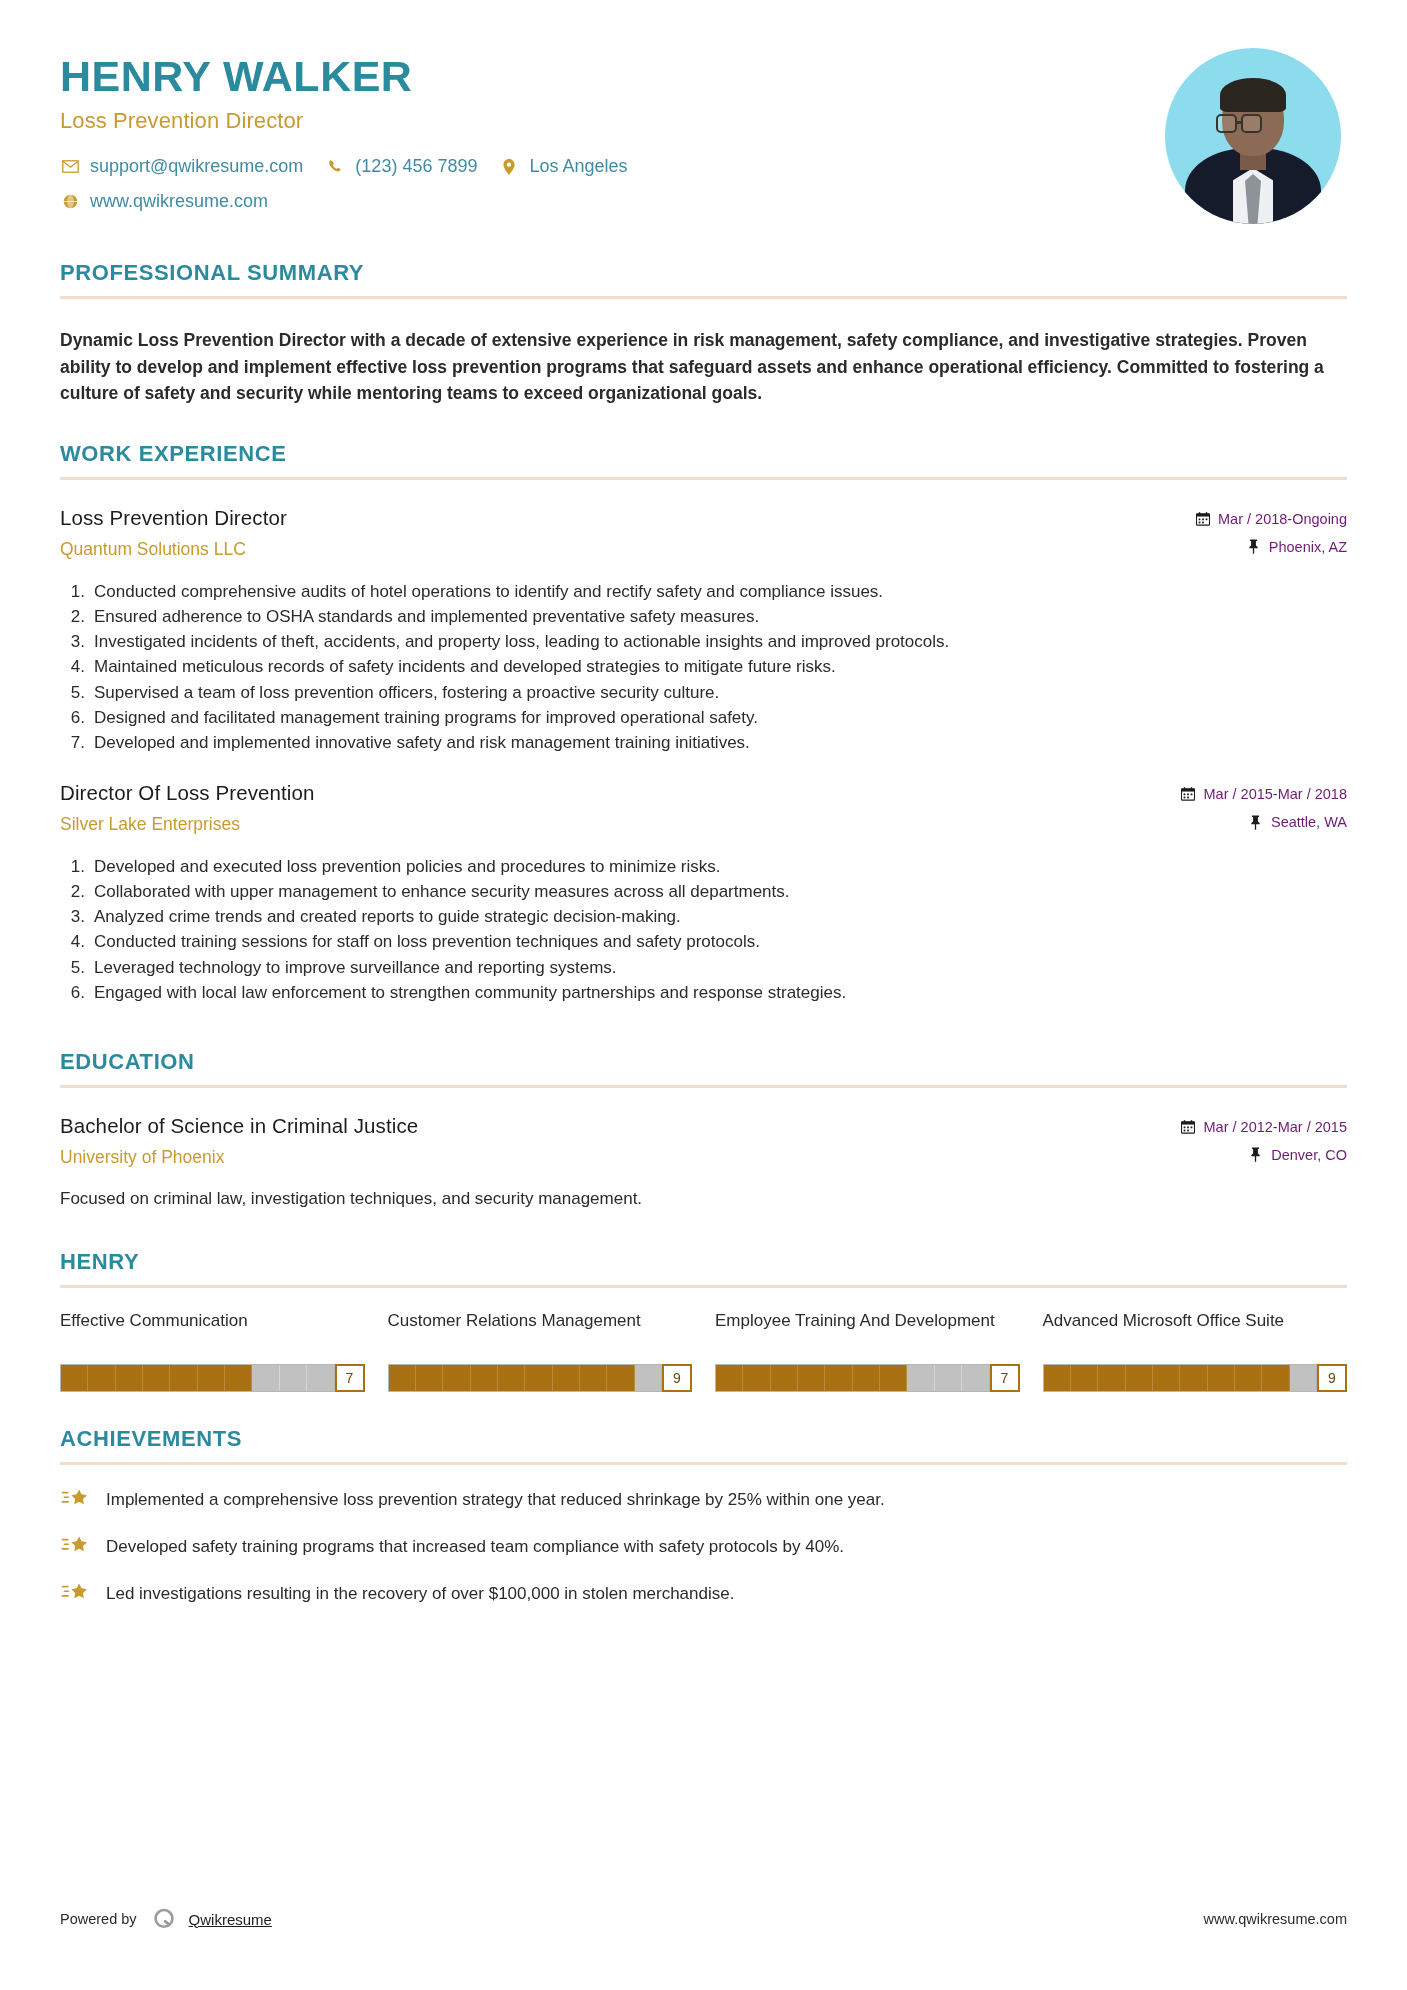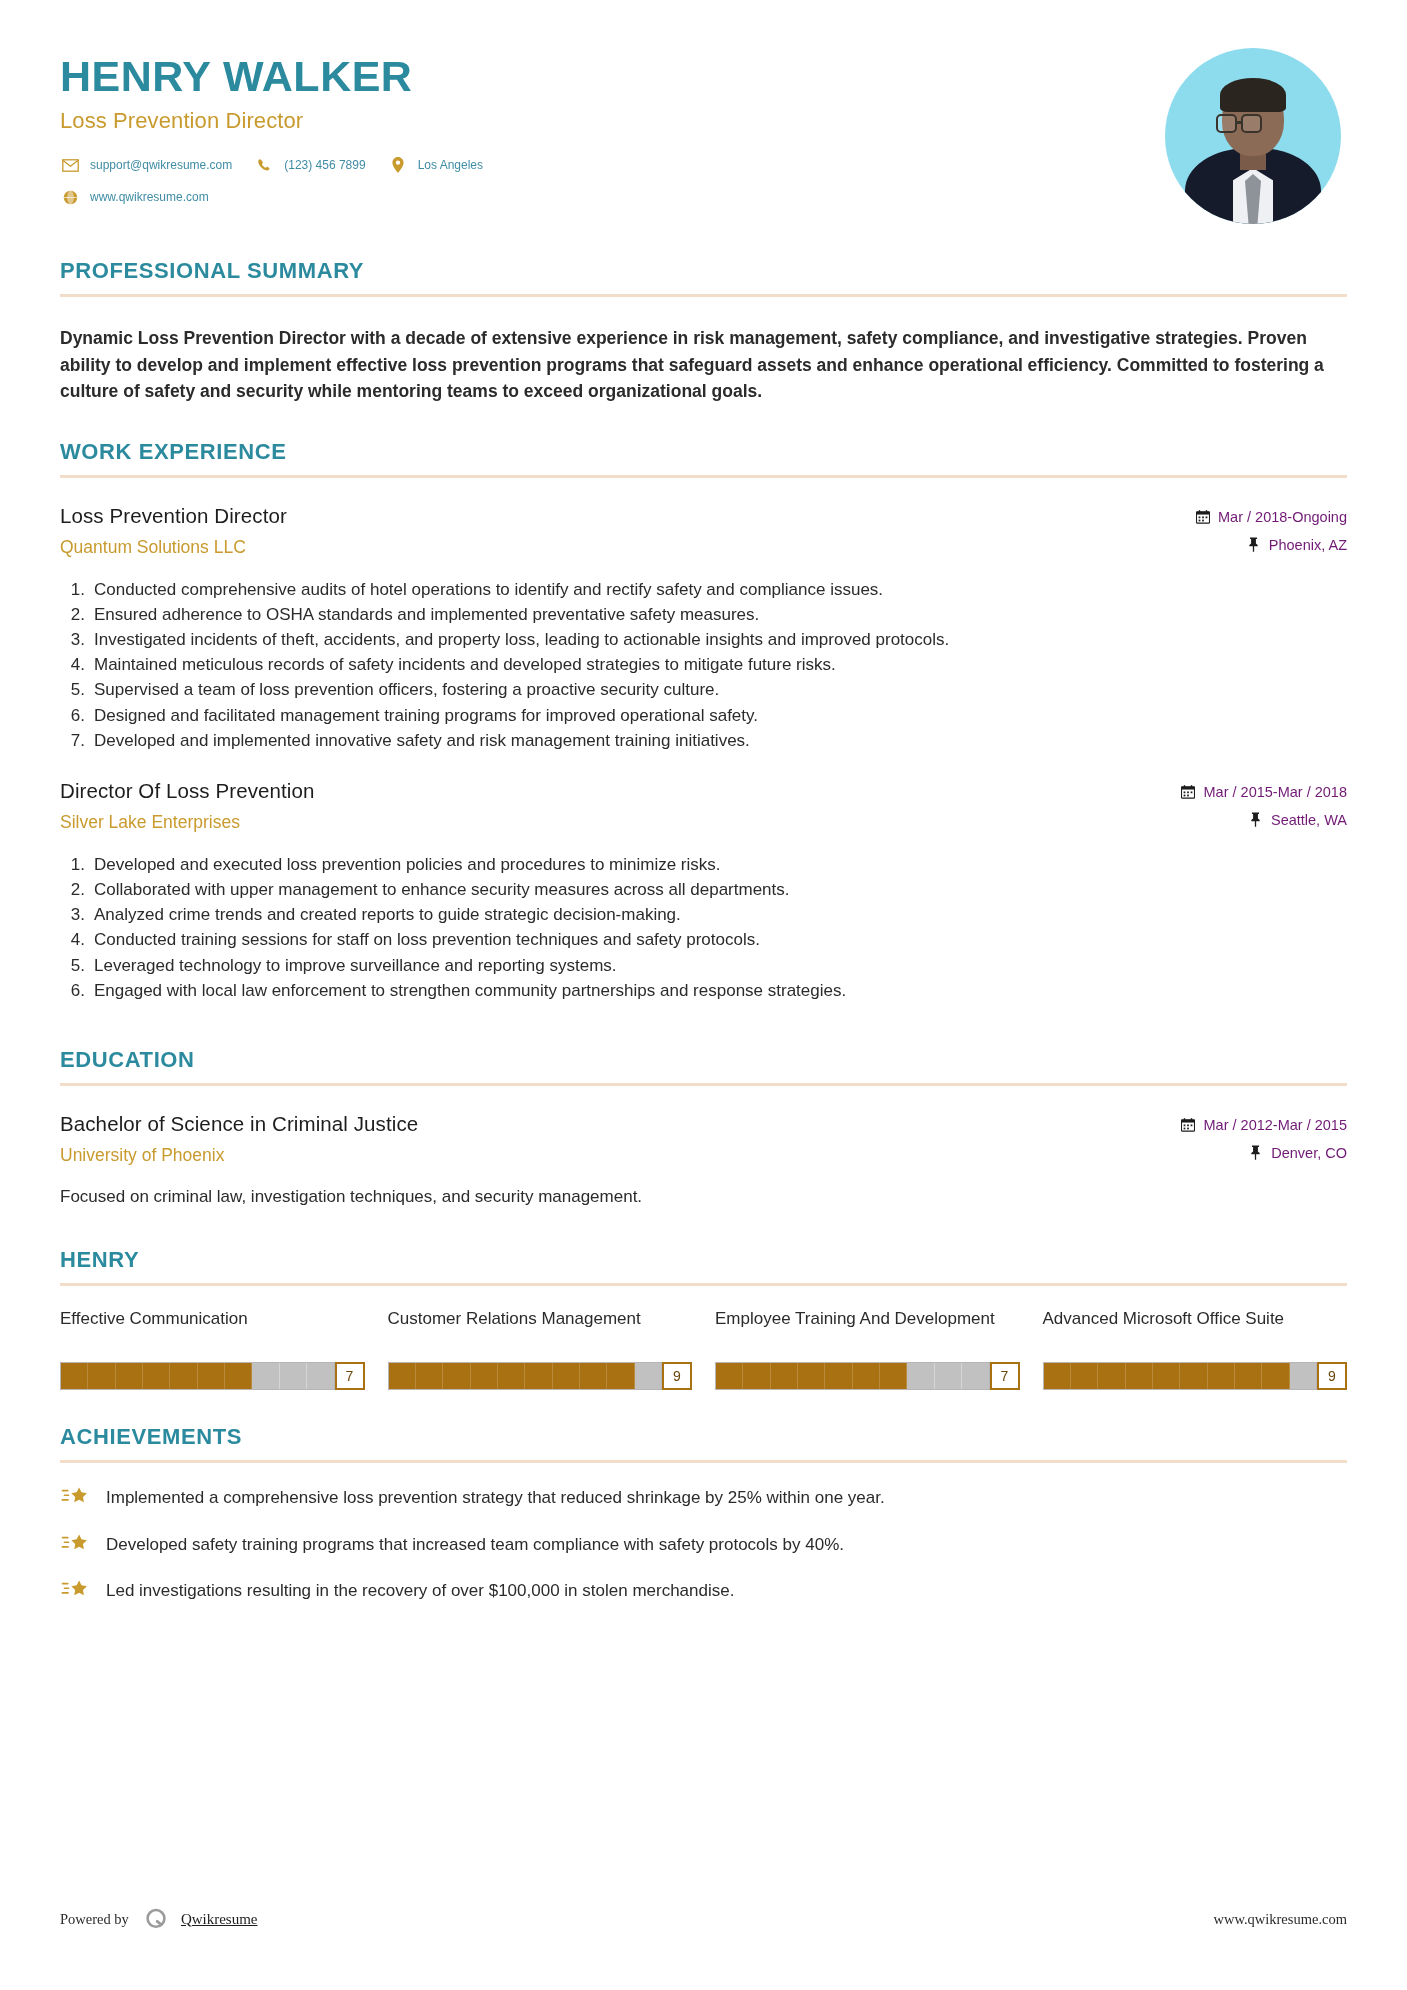--- a/index.html
+++ b/index.html
@@ -56,21 +56,21 @@
   .contact-row {
     display: flex;
     align-items: center;
     gap: 0px;
     margin-bottom: 14px;
   }
 
   .contact-item {
     display: flex;
     align-items: center;
-    font-size: 12px;
+    font-size: 18px;
     color: #3f8ca4;
     margin-right: 22px;
     white-space: nowrap;
   }
 
   .contact-item .ci {
     display: inline-flex;
     align-items: center;
     justify-content: center;
     width: 20px;
@@ -323,21 +323,20 @@
 
   
   .footer {
     position: absolute;
     left: 60px;
     right: 60px;
     bottom: 58px;
     display: flex;
     align-items: center;
     justify-content: space-between;
-    font-family: Liberation Serif, serif;
   }
 
   .powered {
     display: flex;
     align-items: center;
     font-size: 14.5px;
     color: #2b2b2b;
   }
   .powered .pb-label { margin-right: 14px; }
   .powered .pb-logo { margin-right: 12px; display: flex; align-items: center; }

